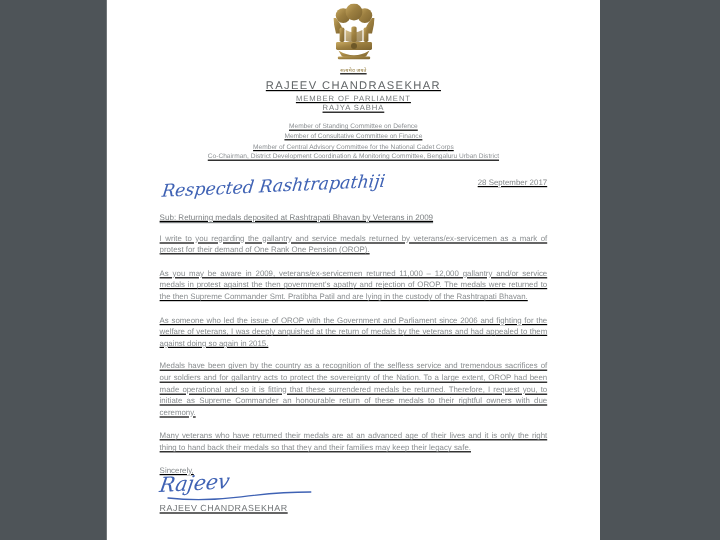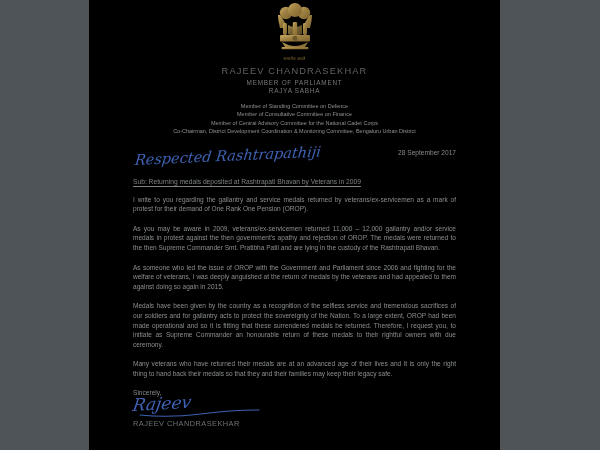--- a/index.html
+++ b/index.html
@@ -19,21 +19,21 @@
     height: 450px;
     background: #4e5458;
   }
   
   #page {
     position: absolute;
     left: 89px;
     top: 0;
     width: 411px;
     height: 450px;
-    background: #000000;
+    background: #ffffff;
     box-sizing: border-box;
     padding: 0 44px;
     overflow: hidden;
     text-decoration: underline;
   }
 
   
   .letterhead {
     text-align: center;
     padding-top: 3px;

